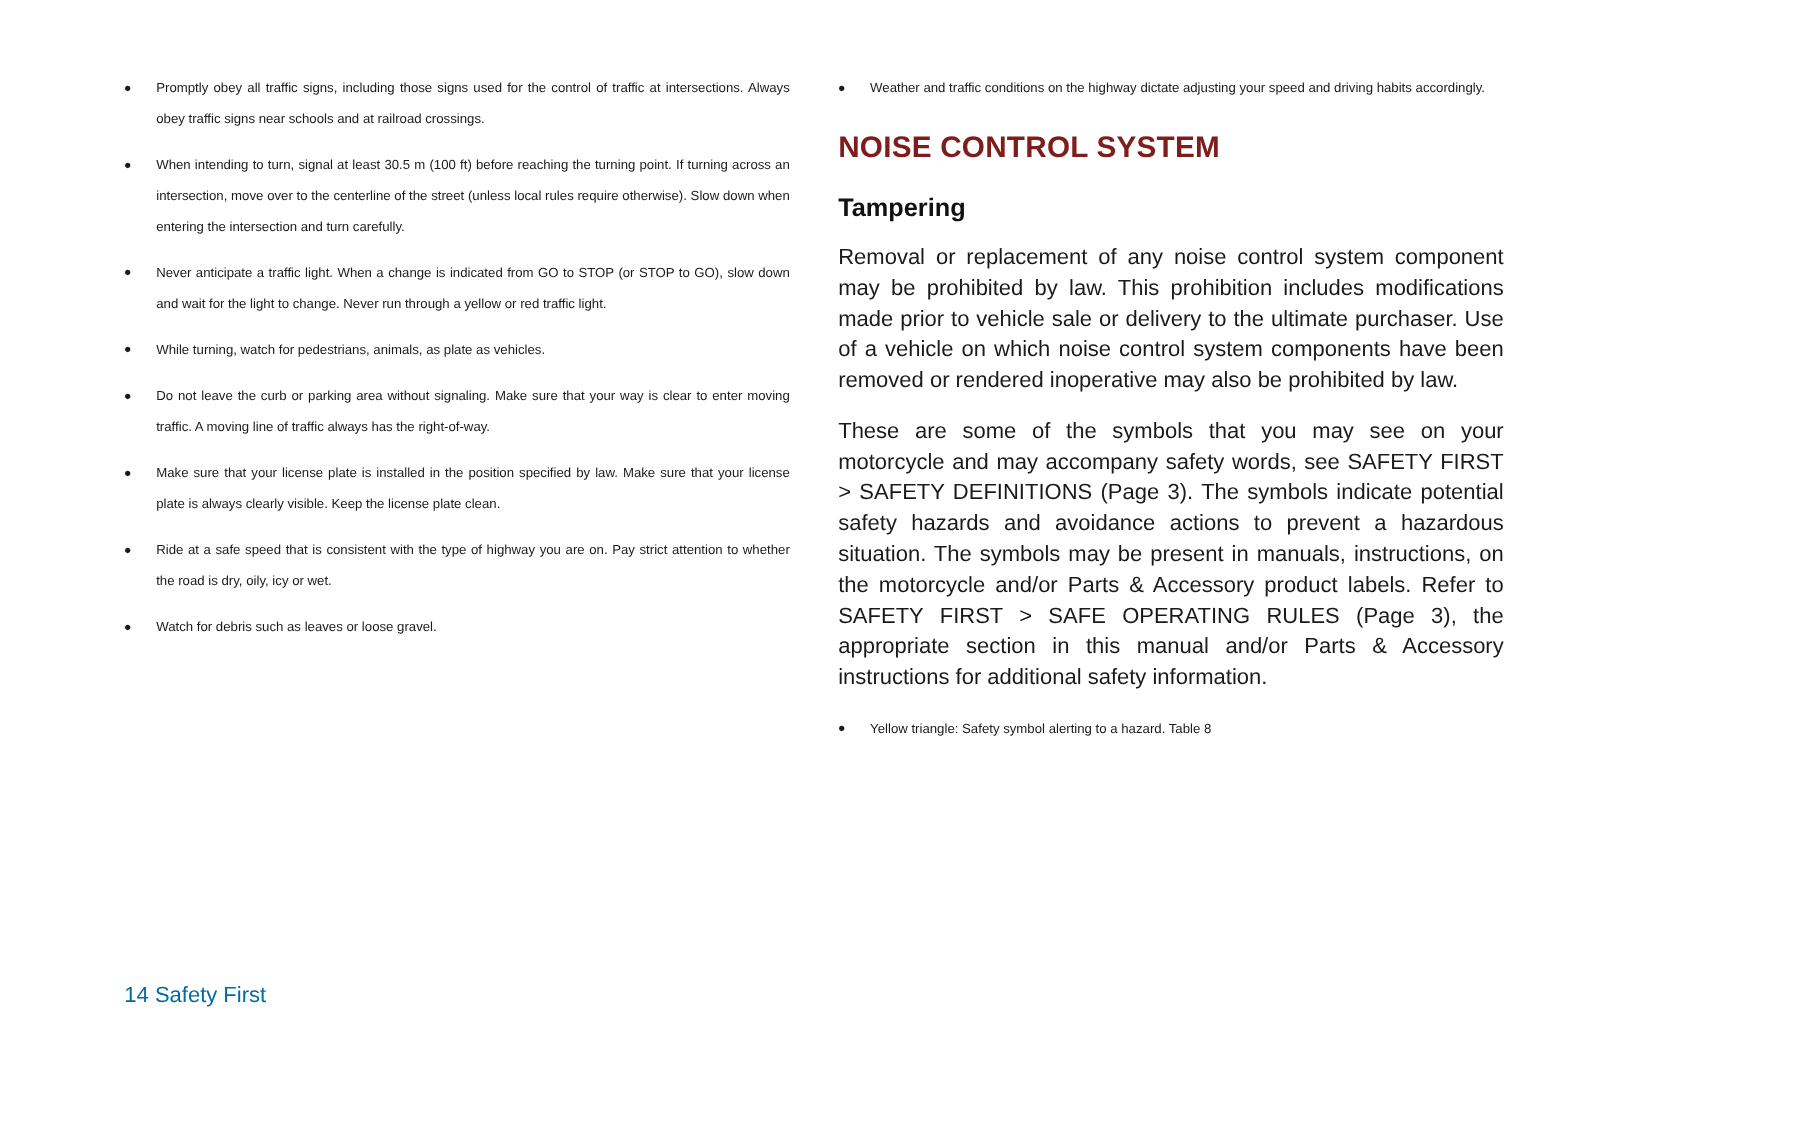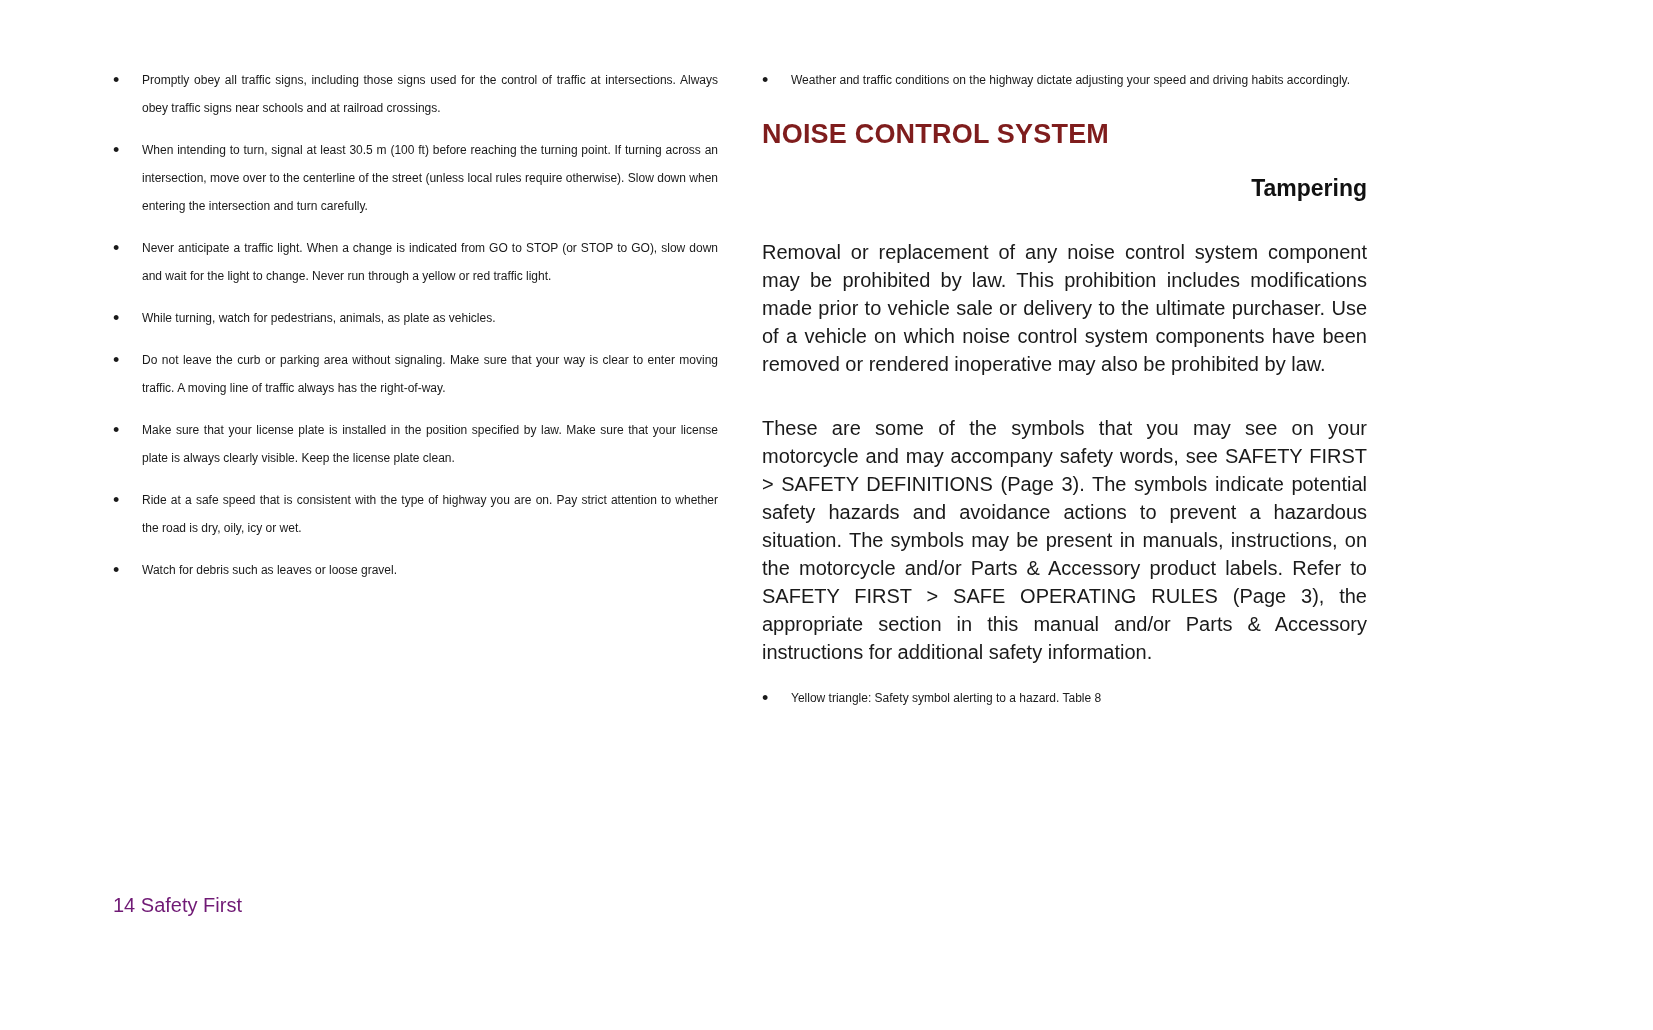--- a/index.html
+++ b/index.html
@@ -53,38 +53,37 @@
     margin-top: 24px;
     color: #7f1d1d;
     letter-spacing: 0.2px;
   }
   .sub-heading {
     font-size: 23px;
     font-weight: bold;
     line-height: 27px;
     margin-top: 25px;
     color: #111111;
-    text-align: right;
   }
   .body-para {
     font-size: 20px;
     line-height: 28px;
     text-align: justify;
-    margin-top: 36px;
+    margin-top: 18px;
   }
   .bullet-list.after-para {
     margin-top: 18px;
   }
   .page-footer {
     position: absolute;
     left: 113px;
     top: 891px;
     font-size: 20px;
     line-height: 28px;
-    color: #701a75;
+    color: #0369a1;
   }
 </style>
 </head>
 <body>
 
 <div class="page">
   <div class="columns">
 
     <div class="col">
       <div class="bullet-list">

